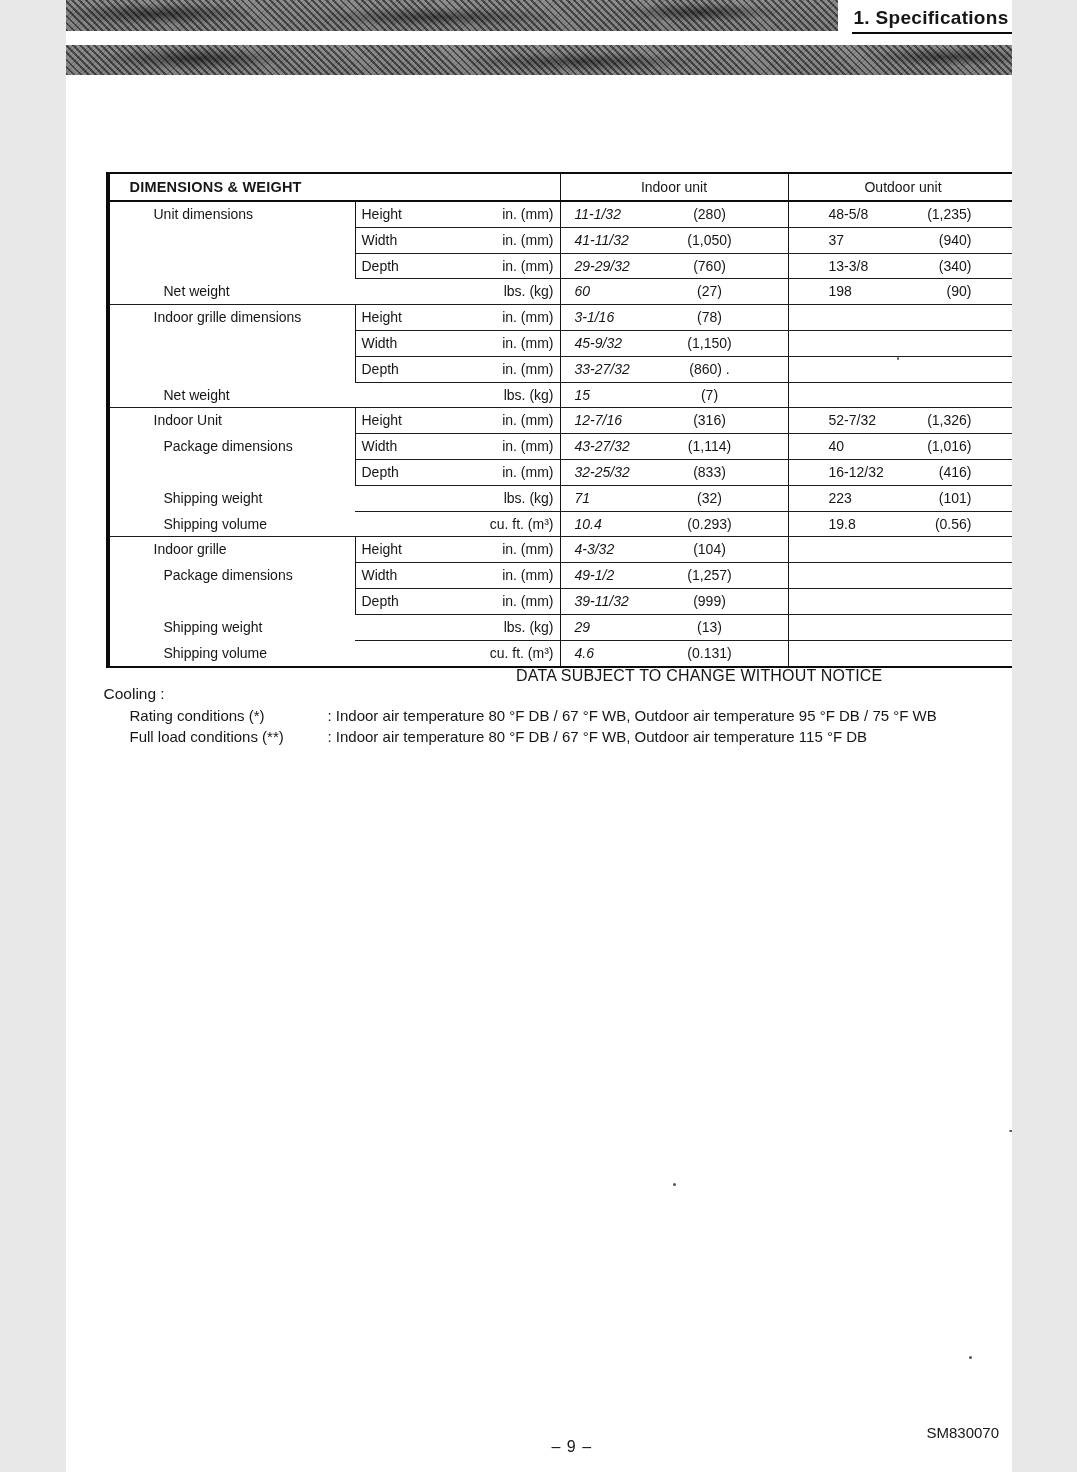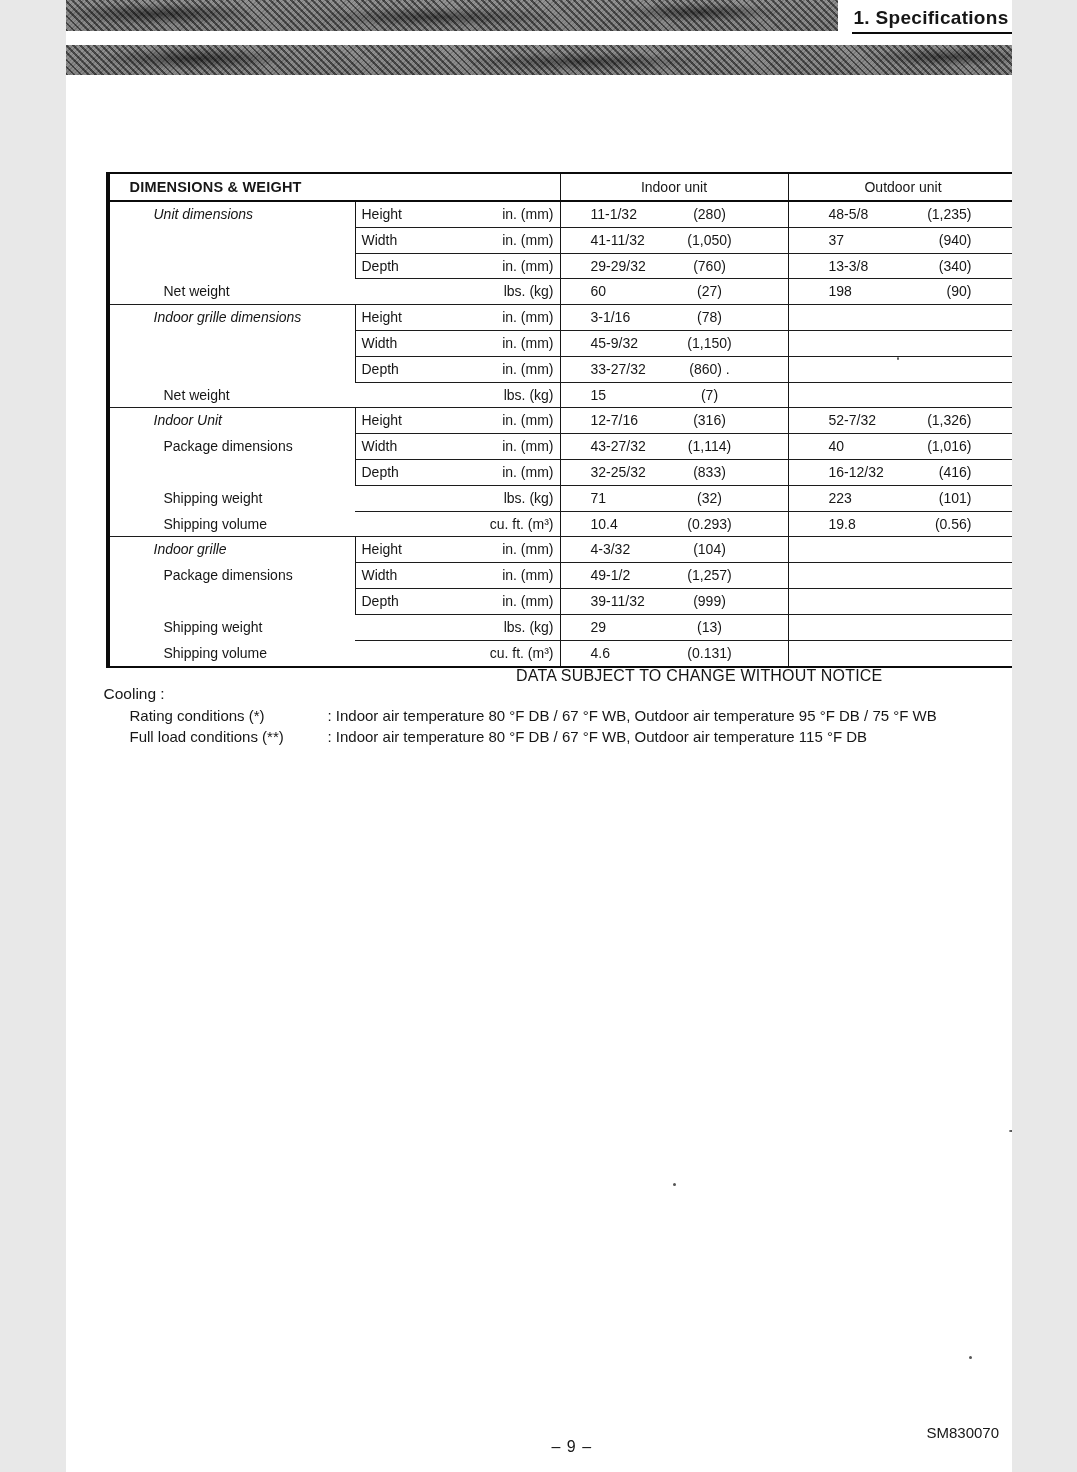--- a/index.html
+++ b/index.html
@@ -57,25 +57,25 @@
   .thead .h2,.thead .h3{text-align:center;border-left:1.5px solid #161616;}
   .trow{
     display:grid;
     grid-template-columns:245px 205px 110px 118px 112px 118px;
     height:25.8px;line-height:25.8px;
   }
   .trow .c{border-bottom:1.4px solid #1c1c1c;overflow:hidden;white-space:nowrap;}
   .trow .c1{border-bottom:none;}
   .trow.group-end .c1{border-bottom:1.4px solid #1c1c1c;}
   .trow:last-child .c{border-bottom:none;}
-  .c1.ind1{padding-left:44px;font-style:italic;}
+  .c1.ind1{padding-left:44px;}
   .c1.ind2{padding-left:54px;}
   .c2{display:flex;justify-content:space-between;padding:0 6px 0 6px;box-sizing:border-box;}
   .c2.has-sub{border-left:1.5px solid #161616;}
-  .c3{padding-left:30px;border-left:1.5px solid #161616 !important;}
+  .c3{padding-left:14px;border-left:1.5px solid #161616 !important;font-style:italic;}
   .c4{text-align:center;padding-right:38px;}
   .c5{padding-left:40px;border-left:1.5px solid #161616 !important;}
   .c6{text-align:right;padding-right:46px;}
   
   .notice{
     position:absolute;top:667px;right:129px;
     font-size:16px;letter-spacing:.2px;
   }
   .cooling-heading{position:absolute;left:38px;top:685px;font-size:15.5px;}
   .cool-label1{position:absolute;left:64px;top:707px;font-size:15px;}

